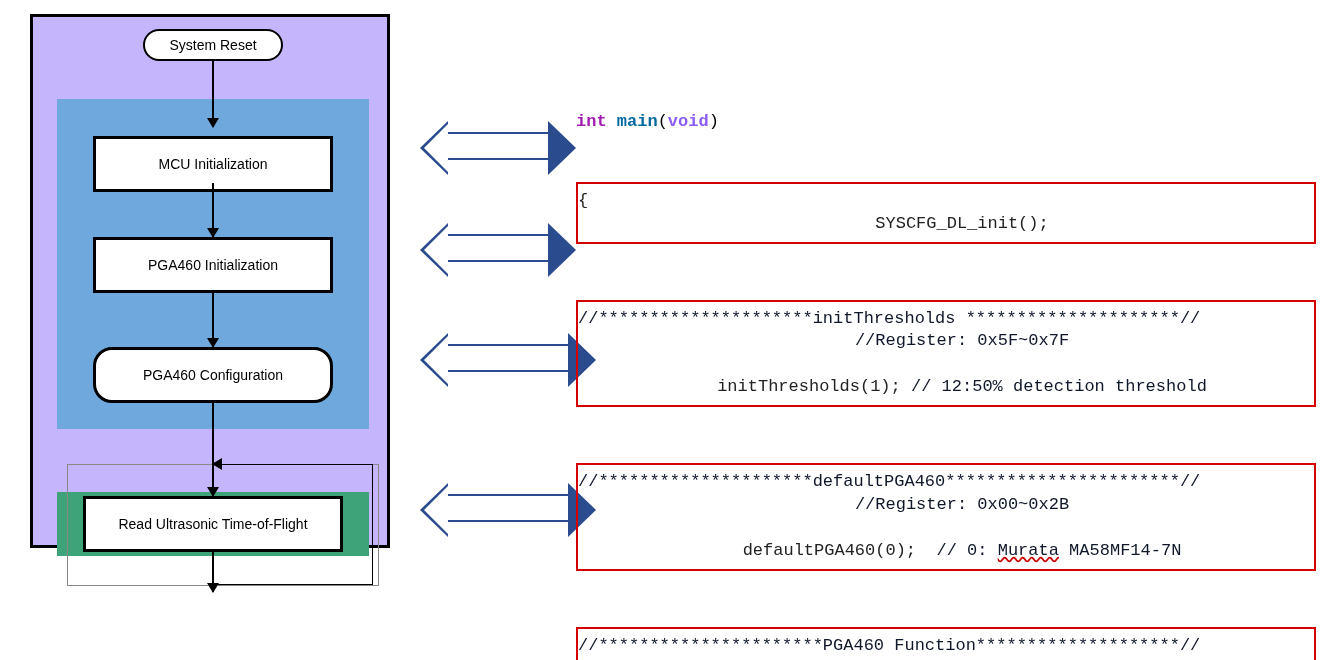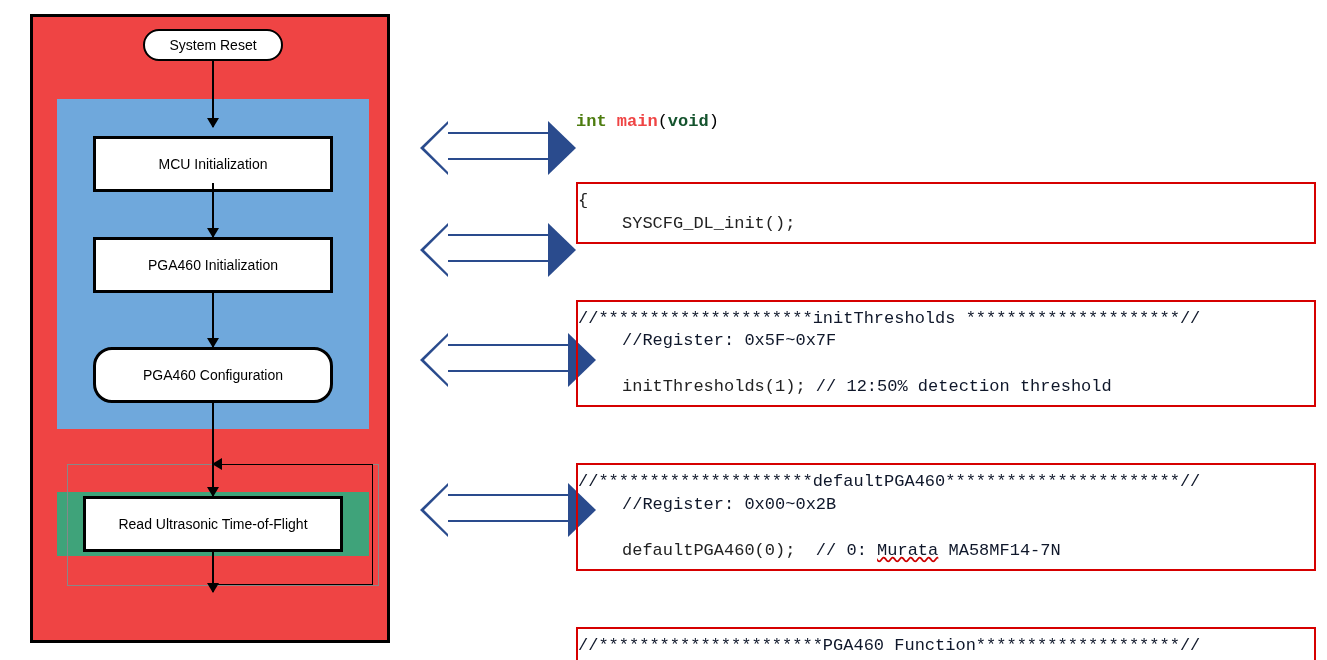--- a/index.html
+++ b/index.html
@@ -7,23 +7,23 @@
     margin: 0; padding: 0;
     font-family: Arial, sans-serif;
     background: #fff;
     width: 1327px; height: 660px;
     position: relative;
     overflow: hidden;
   }
   .flow-panel {
     position: absolute;
     left: 30px; top: 14px;
-    width: 360px; height: 629px;
+    width: 360px; height: 534px;
     border: 3px solid #000;
-    background: #ef4444;
+    background: #c4b5fd;
   }
   .bg-blue {
     position: absolute;
     left: 24px; top: 82px;
     width: 312px; height: 330px;
     background: #6fa8dc;
   }
   .bg-green {
     position: absolute;
     left: 24px; top: 475px;
@@ -121,34 +121,34 @@
     position: absolute;
     left: 576px; top: 88px;
     width: 740px;
     font-family: Consolas, "Courier New", monospace;
     font-size: 17px;
     line-height: 1.35;
     color: #222;
     white-space: pre;
   }
   .sig { margin-bottom: 2px; }
-  .kw-type { color: #4d7c0f; font-weight: bold; }
+  .kw-type { color: #a21caf; font-weight: bold; }
   .kw-ctrl { color: #7d1a7d; font-weight: bold; }
-  .fn { font-weight: bold; color: #ef4444; }
+  .fn { font-weight: bold; color: #0369a1; }
   .paren { color: #000; }
-  .vd { color: #14532d; font-weight: bold;}
+  .vd { color: #8b5cf6; font-weight: bold;}
   .cmm { color: #0f172a; }
   .underl { text-decoration: underline wavy #c00; text-decoration-skip-ink: none;}
   .redbox {
     border: 2px solid #d60000;
     padding: 6px 12px 6px 0;
     margin-bottom: 10px;
     overflow: hidden;
   }
-  .indent1 { padding-left: 44px; display:block;}
+  .indent1 { padding-left: 44px; display:block;text-align:center;}
 </style>
 </head>
 <body>
 
 <div class="flow-panel">
   <div class="bg-blue"></div>
   <div class="bg-green"></div>
   <div class="gray-frame"></div>
 
   <div class="pill">System Reset</div>

